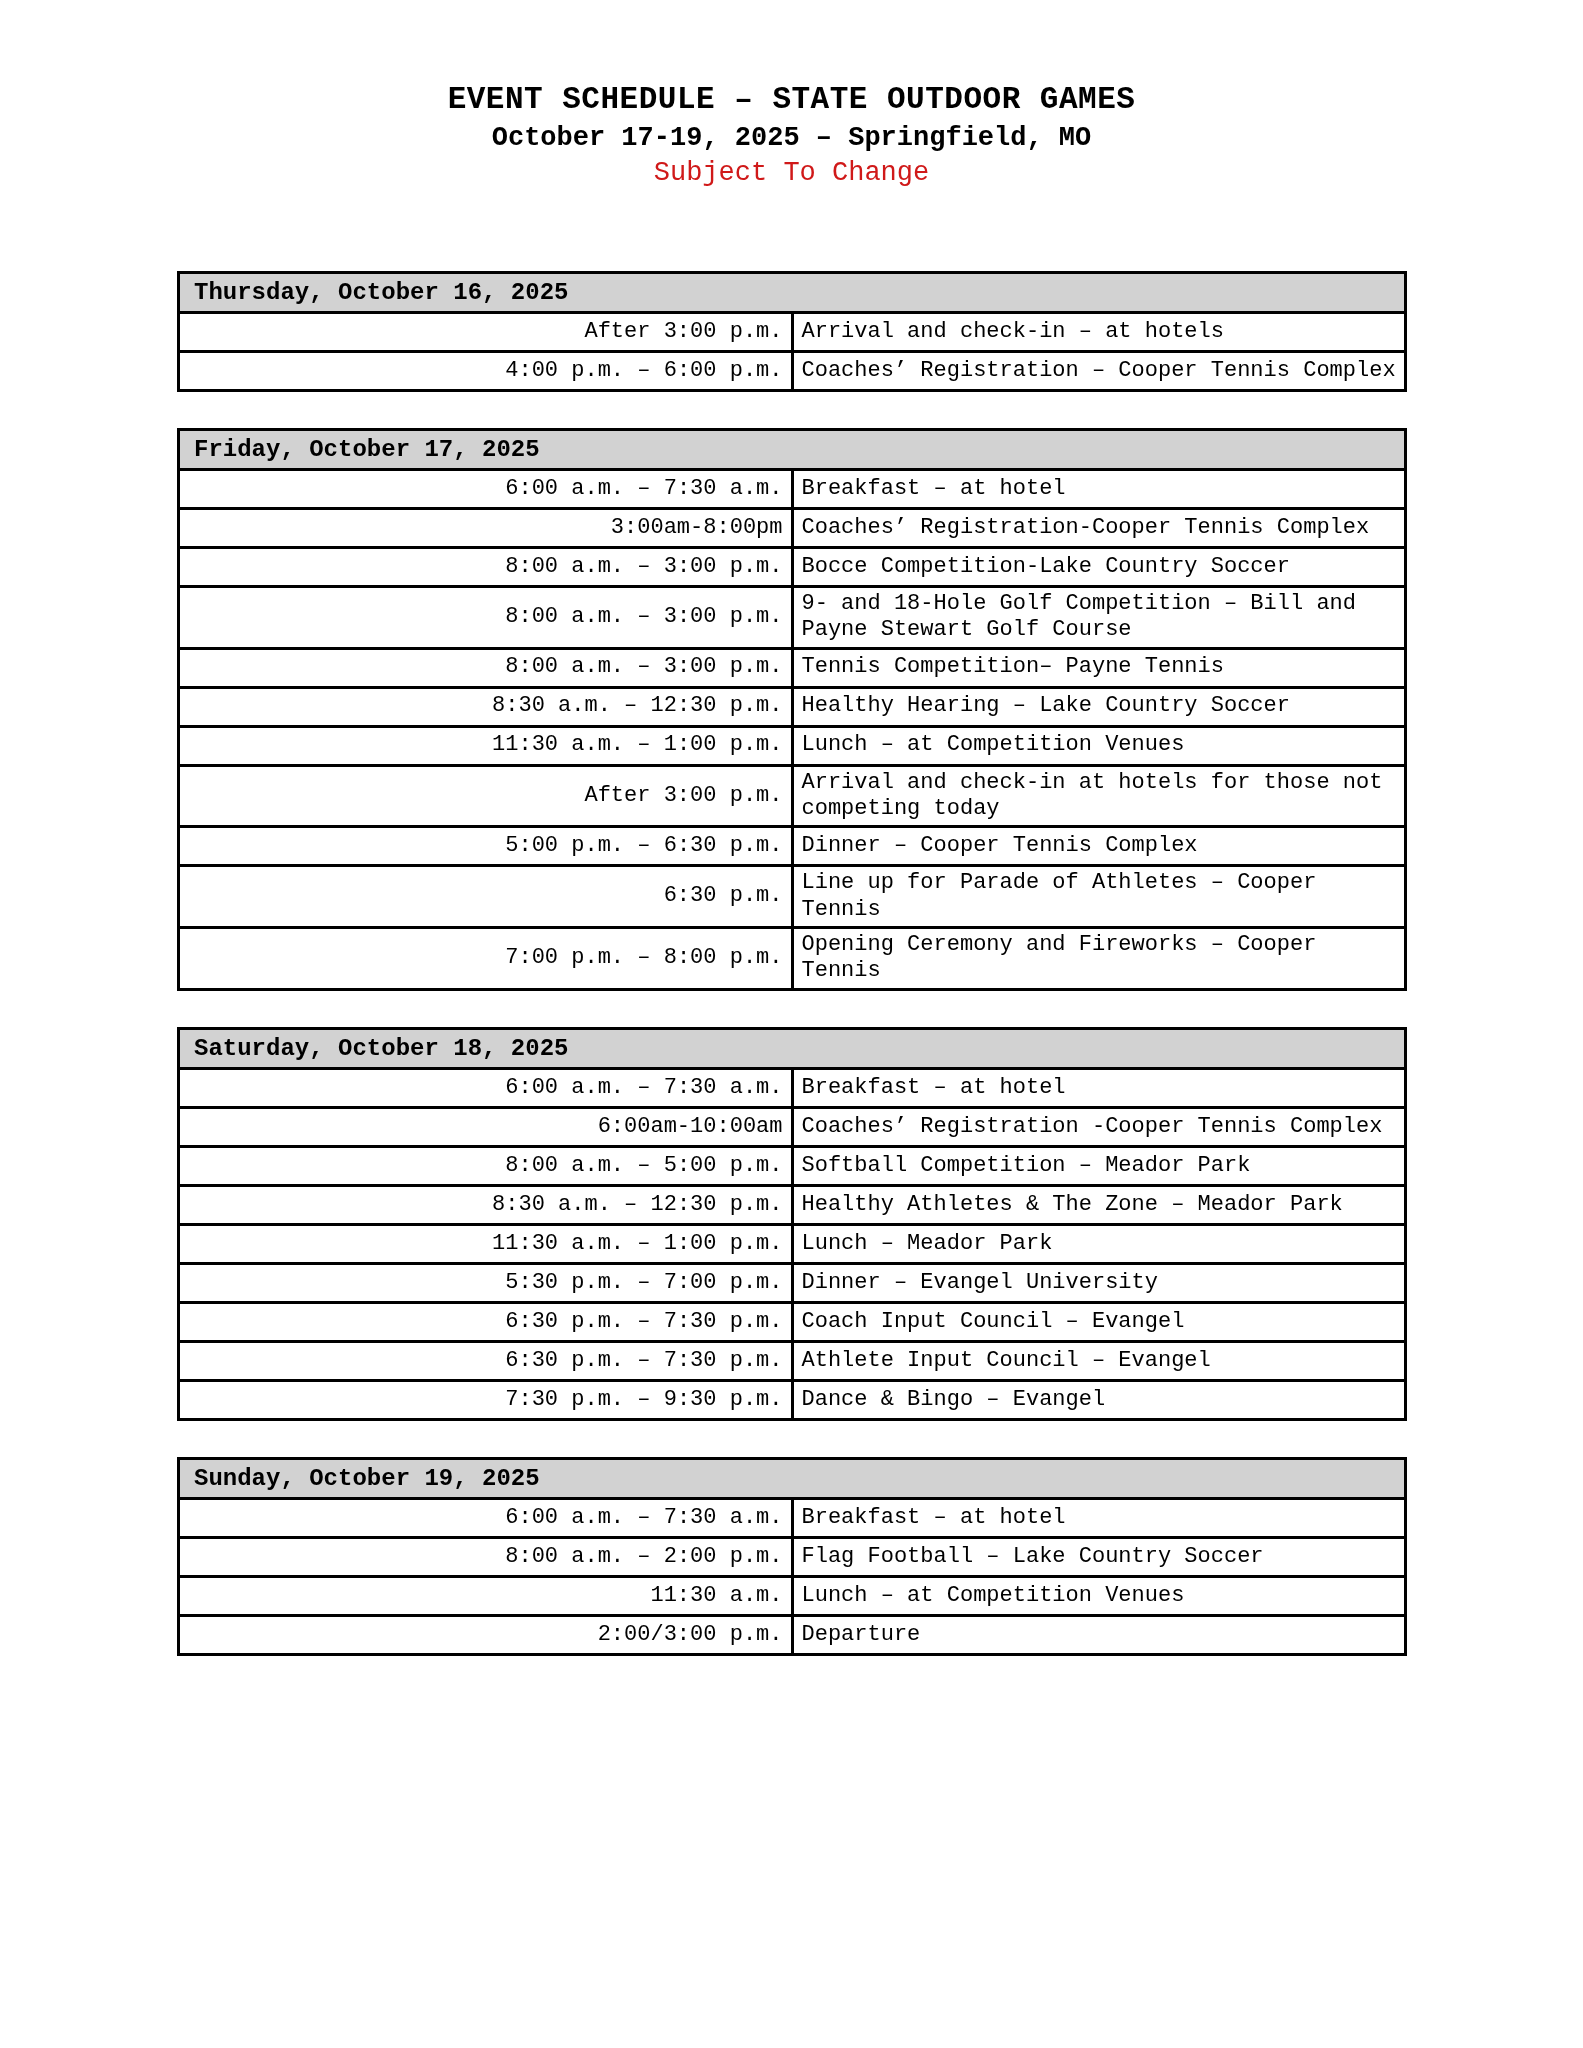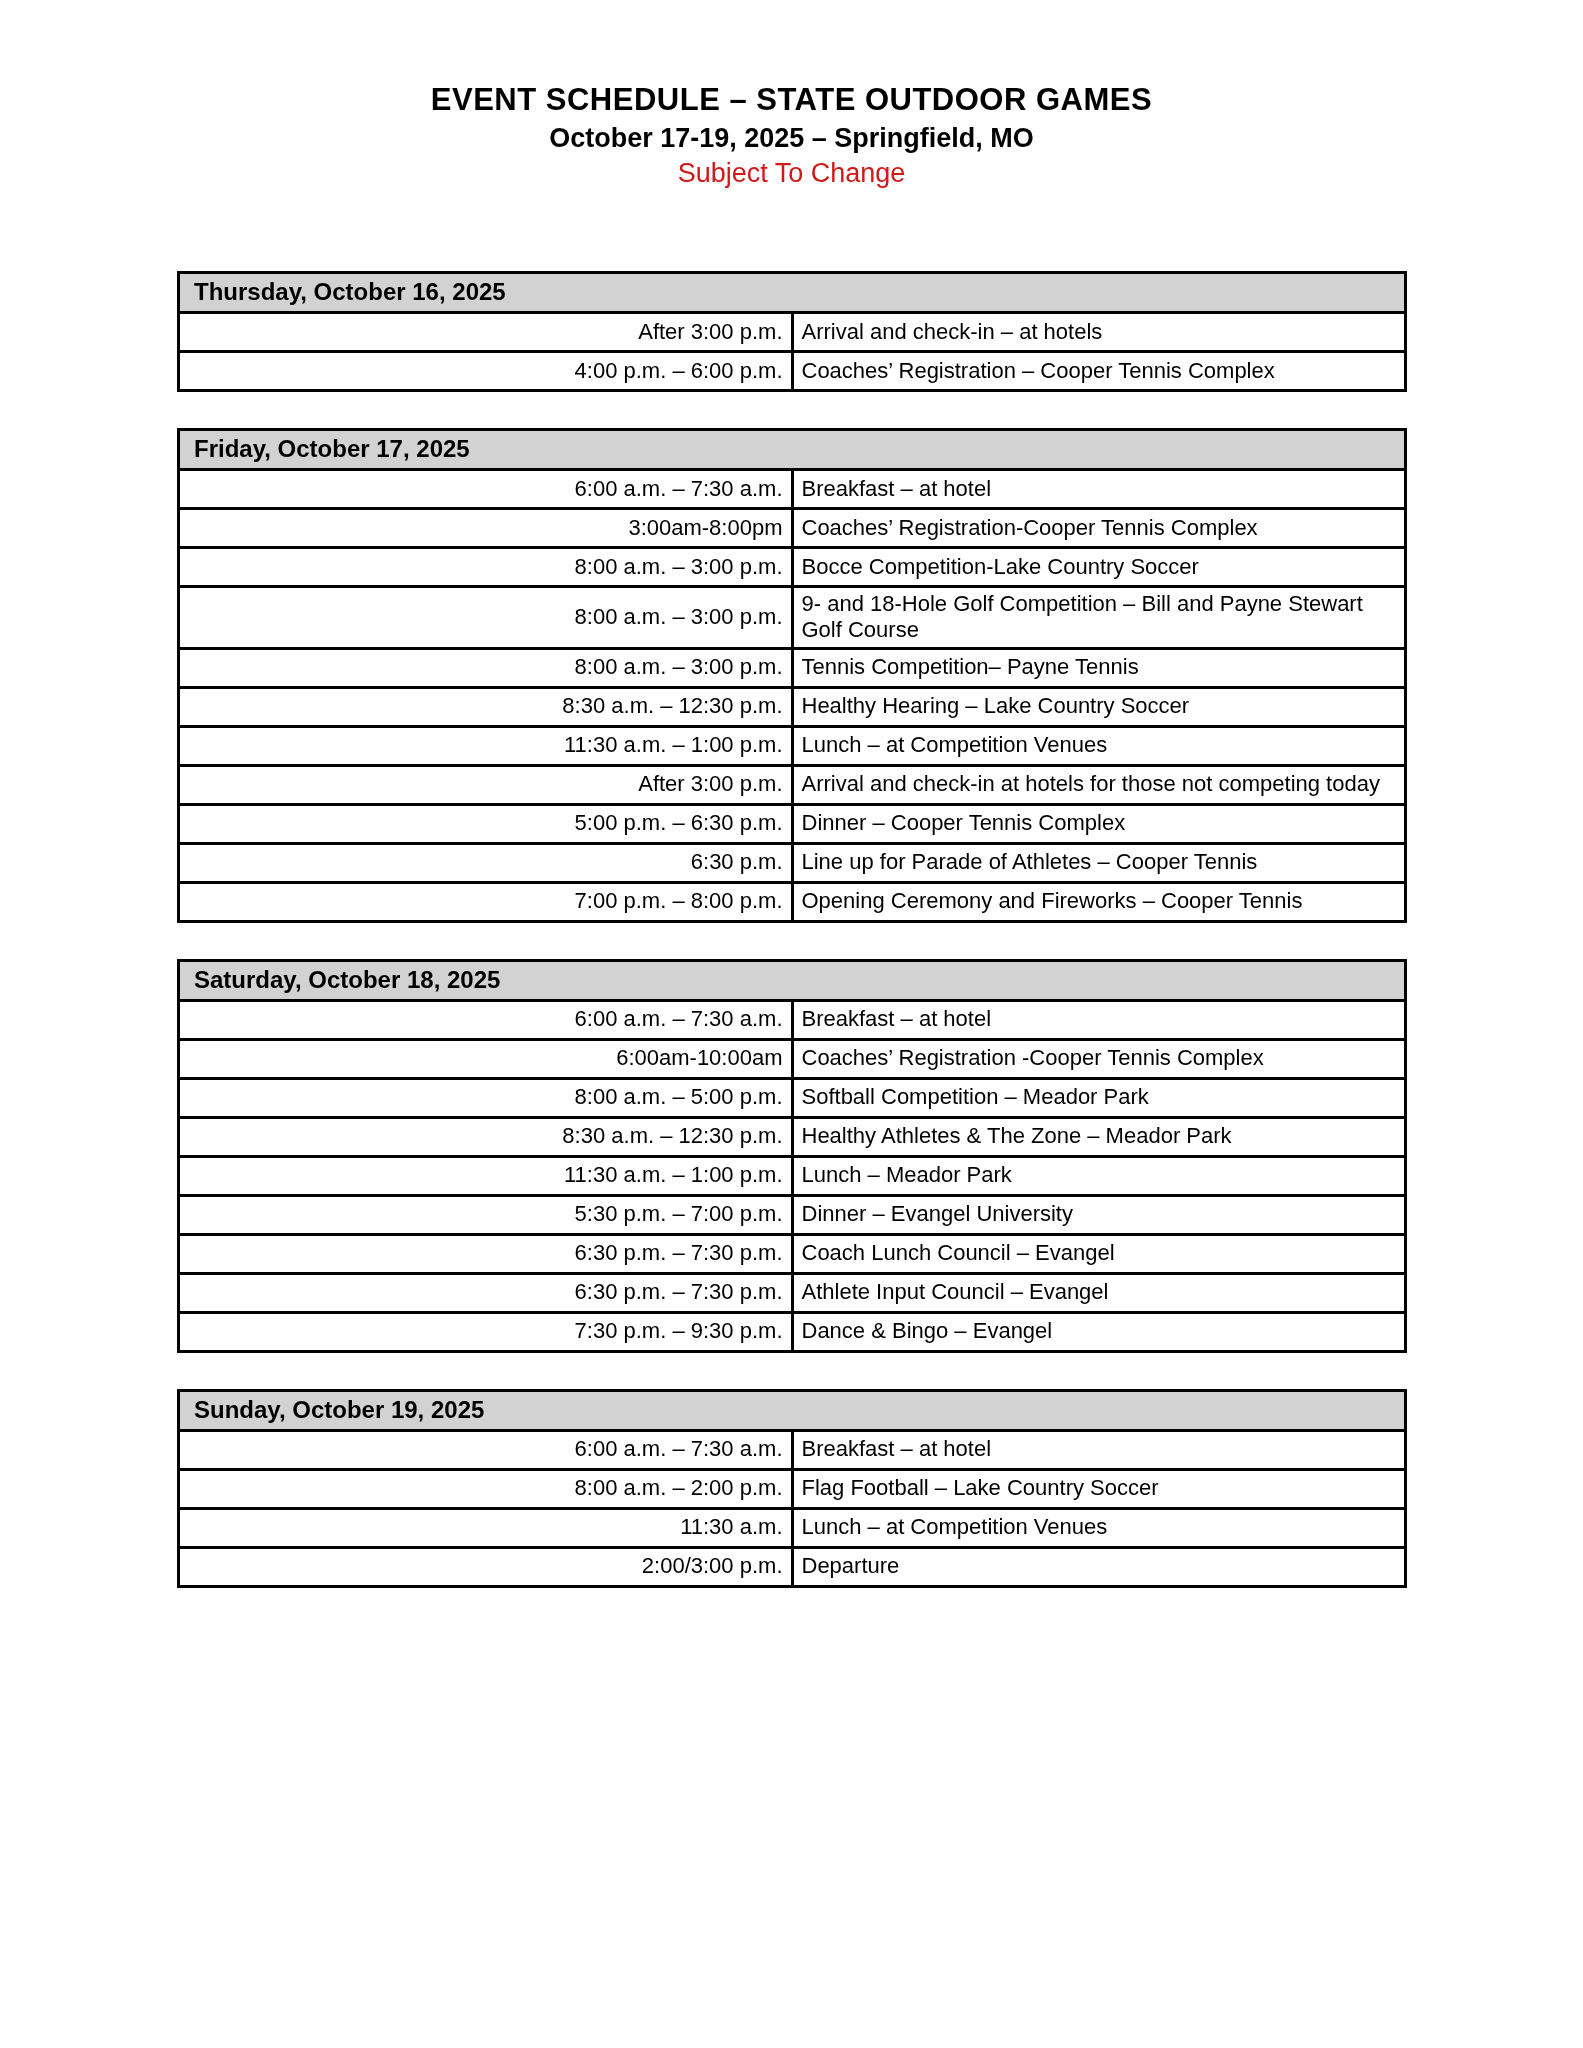--- a/index.html
+++ b/index.html
@@ -5,21 +5,21 @@
   html, body {
     margin: 0;
     padding: 0;
     background: #ffffff;
   }
   .page {
     position: relative;
     width: 1583px;
     height: 2048px;
     background: #ffffff;
-    font-family: Liberation Sans, sans-serif;
+    font-family: Liberation Mono, monospace;
     color: #000000;
     overflow: hidden;
   }
   .doc-header {
     padding-top: 82px;
     text-align: center;
   }
   .doc-title {
     margin: 0;
     font-size: 31px;
@@ -188,21 +188,21 @@
           <tr>
             <td class="time-cell">11:30 a.m. – 1:00 p.m.</td>
             <td class="event-cell">Lunch – Meador Park</td>
           </tr>
           <tr>
             <td class="time-cell">5:30 p.m. – 7:00 p.m.</td>
             <td class="event-cell">Dinner – Evangel University</td>
           </tr>
           <tr>
             <td class="time-cell">6:30 p.m. – 7:30 p.m.</td>
-            <td class="event-cell">Coach Lunch Council – Evangel</td>
+            <td class="event-cell">Coach Input Council – Evangel</td>
           </tr>
           <tr>
             <td class="time-cell">6:30 p.m. – 7:30 p.m.</td>
             <td class="event-cell">Athlete Input Council – Evangel</td>
           </tr>
           <tr>
             <td class="time-cell">7:30 p.m. – 9:30 p.m.</td>
             <td class="event-cell">Dance &amp; Bingo – Evangel</td>
           </tr>
         </tbody>

